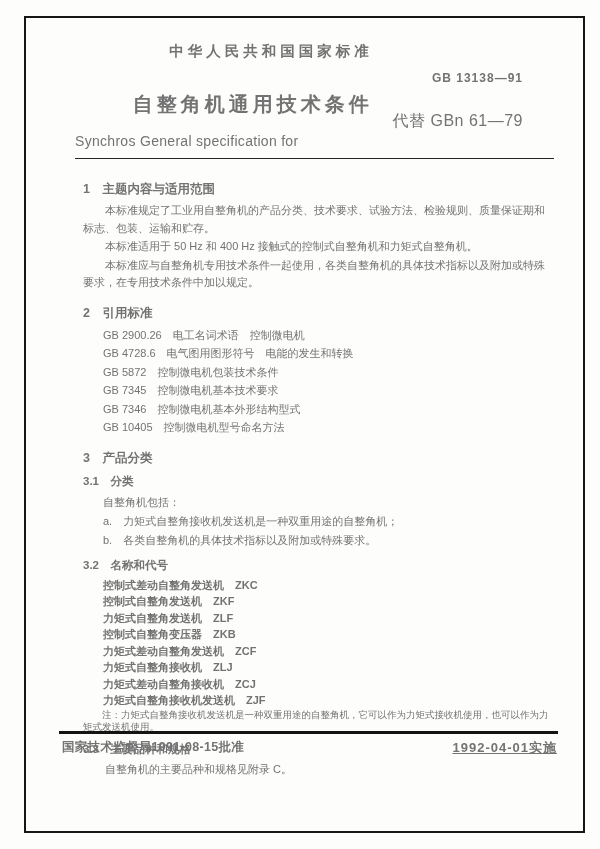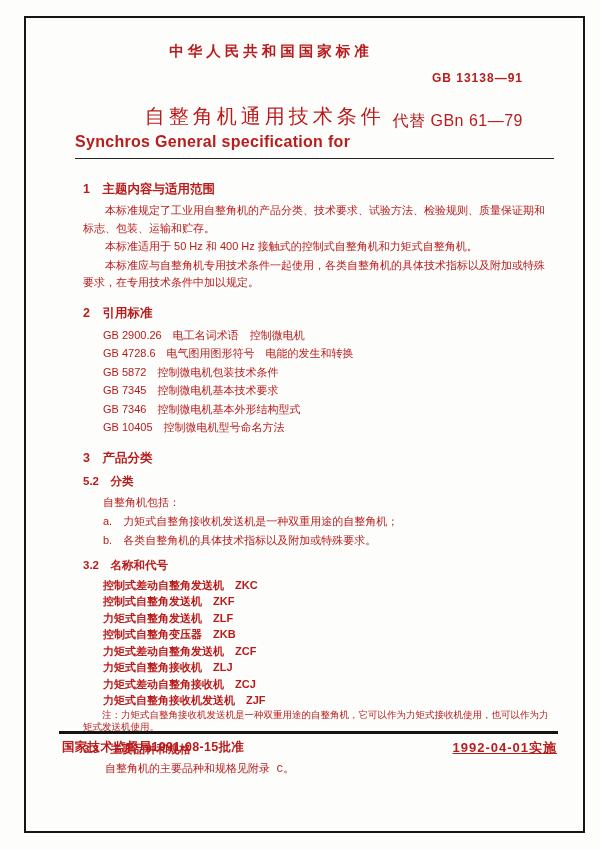--- a/index.html
+++ b/index.html
@@ -7,21 +7,21 @@
     padding: 0;
     background: #ffffff;
   }
   .page {
     position: relative;
     width: 600px;
     height: 849px;
     margin: 0 auto;
     background: #fdfdfb;
     font-family: "Liberation Sans", "DejaVu Sans", sans-serif;
-    color: #b91c1c;
+    color: #737373;
     overflow: hidden;
   }
   .frame {
     position: absolute;
     left: 24px;
     top: 16px;
     right: 15px;
     bottom: 16px;
     border: 2px solid #161616;
     background: #fdfdfb;
@@ -48,40 +48,40 @@
     right: 60px;
     font-size: 12px;
     font-weight: bold;
     letter-spacing: 1px;
   }
   .doc-title {
     position: absolute;
     top: 69px;
     left: 0;
     width: 80%;
-    margin: 16px;
+    margin: 4px;
     text-align: center;
     font-size: 20px;
-    font-weight: normal;
+    font-weight: bold;
     letter-spacing: 4px;
     white-space: nowrap;
   }
   .replaces {
     position: absolute;
     top: 93px;
     right: 60px;
     font-size: 16px;
     letter-spacing: 0.5px;
   }
   .en-title {
     position: absolute;
     top: 115px;
     left: 49px;
-    font-size: 16px;
-    font-weight: bold;
+    font-size: 14px;
+    font-weight: normal;
     letter-spacing: 0.3px;
   }
   .header-rule {
     position: absolute;
     top: 140px;
     left: 49px;
     right: 29px;
     height: 1px;
     background: #232323;
   }
@@ -127,21 +127,20 @@
     line-height: 16.5px;
   }
   .note {
     font-size: 9.5px;
     line-height: 12.5px;
     margin-top: 4px;
     text-indent: 0;
   }
   .s33-p {
     margin-top: 2px;
-    font-family: Liberation Mono, monospace;
   }
   
   .footer-rule {
     position: absolute;
     left: 33px;
     right: 25px;
     top: 713px;
     height: 3px;
     background: #141414;
   }
@@ -191,21 +190,21 @@
         <div class="row">GB 2900.26　电工名词术语　控制微电机</div>
         <div class="row">GB 4728.6　电气图用图形符号　电能的发生和转换</div>
         <div class="row">GB 5872　控制微电机包装技术条件</div>
         <div class="row">GB 7345　控制微电机基本技术要求</div>
         <div class="row">GB 7346　控制微电机基本外形结构型式</div>
         <div class="row">GB 10405　控制微电机型号命名方法</div>
       </div>
 
       <h2>3　产品分类</h2>
 
-      <h3>5.2　分类</h3>
+      <h3>3.1　分类</h3>
       <div class="cls-intro">自整角机包括：</div>
       <div class="cls-item">a.　力矩式自整角接收机发送机是一种双重用途的自整角机；</div>
       <div class="cls-item">b.　各类自整角机的具体技术指标以及附加或特殊要求。</div>
 
       <h3>3.2　名称和代号</h3>
       <div class="desig-list">
         <div class="row">控制式差动自整角发送机　ZKC</div>
         <div class="row">控制式自整角发送机　ZKF</div>
         <div class="row">力矩式自整角发送机　ZLF</div>
         <div class="row">控制式自整角变压器　ZKB</div>

